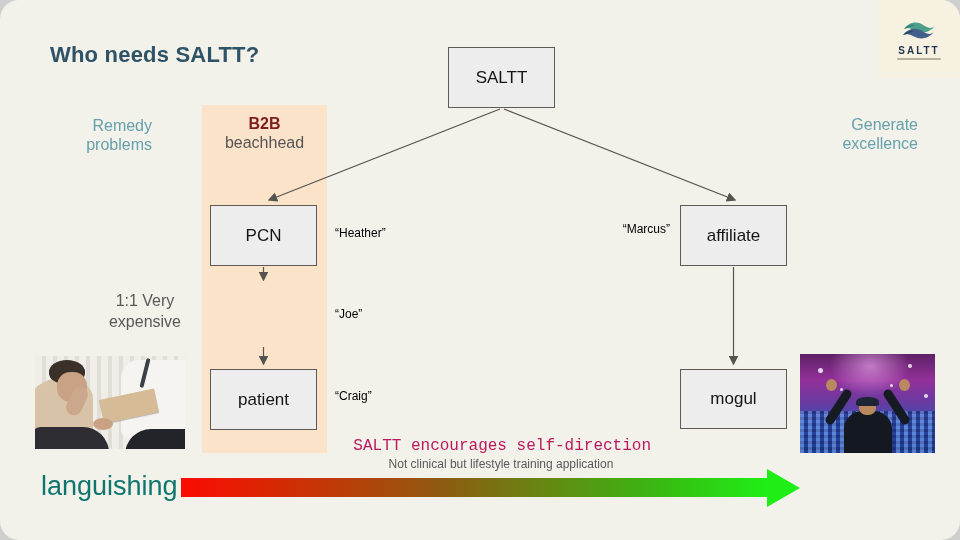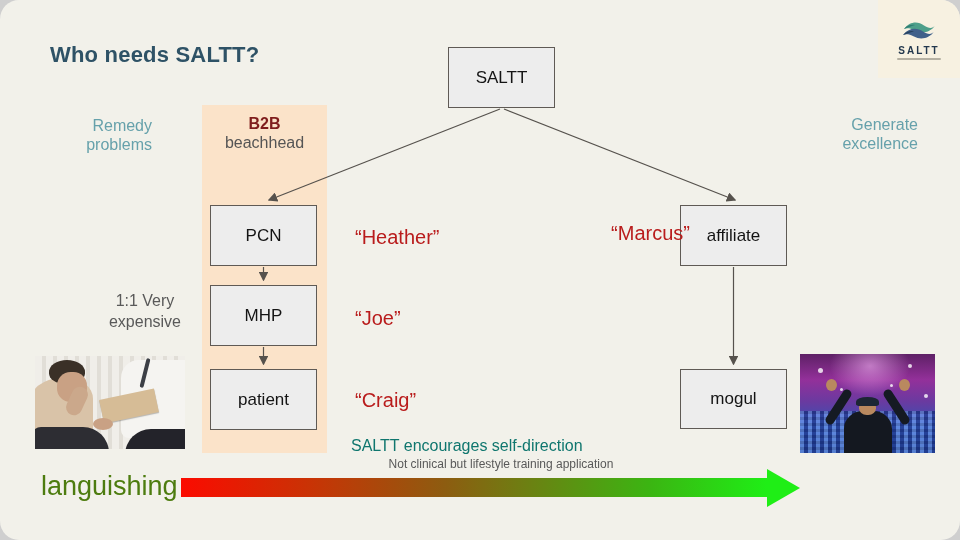--- a/index.html
+++ b/index.html
@@ -28,21 +28,21 @@
   .band-head{left:202px;top:114px;width:125px;text-align:center;z-index:2;line-height:1.2;}
   .band-head .b2b{font-size:16px;font-weight:700;color:#7f1d1d;}
   .band-head .beachhead{font-size:16px;color:#555;}
   .expensive{left:100px;top:291px;width:90px;text-align:center;font-size:16px;line-height:1.3;color:#595959;}
   
   .node{
     width:107px;height:61px;background:#ededed;border:1px solid #5f5a55;
     display:flex;align-items:center;justify-content:center;
     font-size:17px;color:#141414;z-index:3;box-sizing:border-box;
   }
-  .persona{color:#b91c1c;font-size:20px;z-index:3;margin-left:20px;}
+  .persona{color:#000000;font-size:12px;z-index:3;}
   .edges{left:0;top:0;z-index:2;}
   
   .photo{overflow:hidden;z-index:3;}
   .photo-left{left:35px;top:356px;width:150px;height:93px;background:#eae7e2;}
   .curtain{position:absolute;inset:0;
     background:repeating-linear-gradient(90deg,#f0eee9 0 7px,#e1ded7 7px 11px);}
   .pl-hair{position:absolute;left:14px;top:4px;width:36px;height:24px;background:#3a3027;border-radius:50% 50% 45% 45%;}
   .pl-shirt{position:absolute;left:-6px;top:22px;width:64px;height:52px;background:#d9c3a8;border-radius:50% 40% 0 0;}
   .pl-hands{position:absolute;left:22px;top:16px;width:30px;height:30px;background:#c9a184;border-radius:45%;}
   .pl-arm{position:absolute;left:34px;top:30px;width:16px;height:30px;background:#cba88b;transform:rotate(25deg);border-radius:8px;}
@@ -61,27 +61,27 @@
                repeating-linear-gradient(180deg,rgba(10,20,60,.5) 0 3px,rgba(90,140,240,.35) 3px 6px);}
   .bokeh{position:absolute;border-radius:50%;background:rgba(255,255,255,.8);}
   .pr-torso{position:absolute;left:44px;bottom:-2px;width:48px;height:44px;background:#141820;border-radius:40% 40% 0 0;}
   .pr-head{position:absolute;left:59px;bottom:38px;width:17px;height:15px;background:#b9895f;border-radius:45%;}
   .pr-cap{position:absolute;left:56px;bottom:47px;width:23px;height:9px;background:#1c2634;border-radius:50% 50% 20% 20%;}
   .pr-arm-l{position:absolute;left:34px;bottom:26px;width:9px;height:40px;background:#151a23;border-radius:5px;transform:rotate(33deg);}
   .pr-arm-r{position:absolute;left:92px;bottom:26px;width:9px;height:40px;background:#151a23;border-radius:5px;transform:rotate(-33deg);}
   .pr-hand-l{position:absolute;left:26px;bottom:62px;width:11px;height:12px;background:#b9895f;border-radius:50%;}
   .pr-hand-r{position:absolute;left:99px;bottom:62px;width:11px;height:12px;background:#b9895f;border-radius:50%;}
   
-  .caption{left:351px;top:437px;width:300px;text-align:left;font-size:16px;color:#0f766e;}
+  .caption{left:351px;top:437px;width:300px;text-align:right;font-size:16px;color:#be185d;font-family:Liberation Mono, monospace;}
   .subcaption{left:331px;top:457px;width:340px;text-align:center;font-size:12px;color:#595959;}
   .spectrum-bar{left:181px;top:478px;width:586px;height:19px;z-index:2;
     background:linear-gradient(90deg,#fb0b00 0%,#c93305 22%,#8d5c10 45%,#6f7d12 58%,#3bb512 80%,#1fee16 100%);}
   .spectrum-head{left:767px;top:469px;width:0;height:0;z-index:2;
     border-top:19px solid transparent;border-bottom:19px solid transparent;border-left:33px solid #1fee16;}
-  .spectrum-label{font-size:27px;color:#4d7c0f;z-index:2;}
+  .spectrum-label{font-size:27px;color:#0f766e;z-index:2;}
   .languishing{left:41px;top:471px;}
   .flourishing{left:808px;top:471px;}
 </style>
 </head>
 <body>
 
 <div class="slide">
 
   <div class="abs band"></div>
 
@@ -118,21 +118,20 @@
 
   <div class="abs band-head">
     <div class="b2b">B2B</div>
     <div class="beachhead">beachhead</div>
   </div>
 
   <div class="abs expensive">1:1 Very expensive</div>
 
   <div class="abs node" style="left:448px;top:47px;">SALTT</div>
   <div class="abs node" style="left:210px;top:205px;">PCN</div>
-  <div class="abs node" style="left:210px;top:285px;">MHP</div>
   <div class="abs node" style="left:210px;top:369px;text-align:right;">patient</div>
   <div class="abs node" style="left:680px;top:205px;">affiliate</div>
   <div class="abs node" style="left:680px;top:369px;height:60px;">mogul</div>
 
   <div class="abs persona" style="left:335px;top:226px;">“Heather”</div>
   <div class="abs persona" style="left:335px;top:307px;">“Joe”</div>
   <div class="abs persona" style="left:335px;top:389px;">“Craig”</div>
   <div class="abs persona" style="left:585px;top:222px;width:85px;text-align:right;">“Marcus”</div>
 
   <div class="abs photo photo-left">

